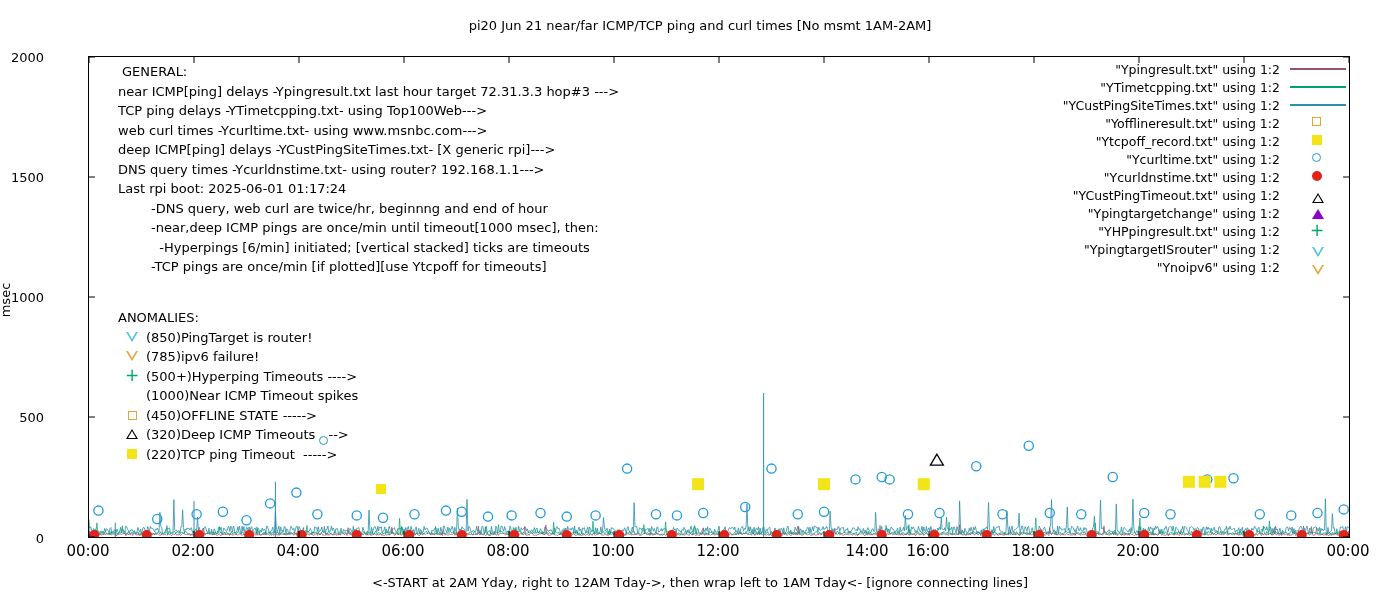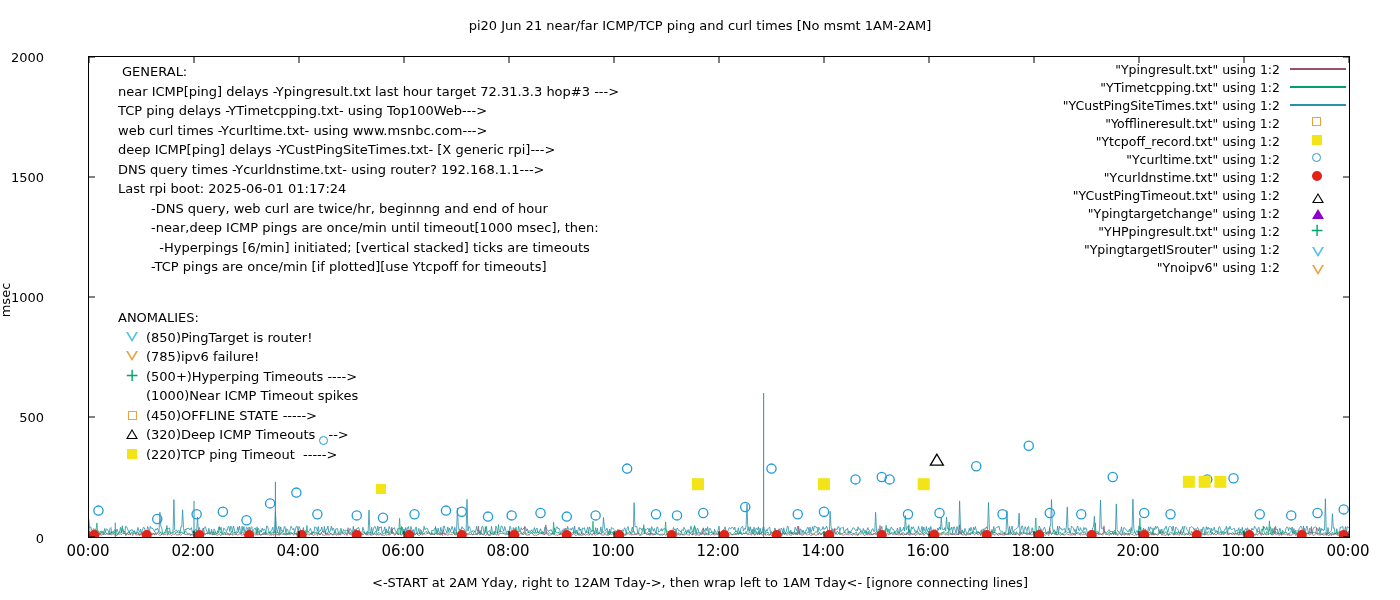--- a/index.html
+++ b/index.html
@@ -92,21 +92,21 @@
 <div class="ytick" style="top:177px">1500</div>
 <div class="ytick" style="top:57px">2000</div>
 
 <div class="xtick" style="left:53px">00:00</div>
 <div class="xtick" style="left:158px">02:00</div>
 <div class="xtick" style="left:263px">04:00</div>
 <div class="xtick" style="left:368px">06:00</div>
 <div class="xtick" style="left:473px">08:00</div>
 <div class="xtick" style="left:578px">10:00</div>
 <div class="xtick" style="left:683px">12:00</div>
-<div class="xtick" style="left:788px">14:00</div>
+<div class="xtick" style="left:832px">14:00</div>
 <div class="xtick" style="left:893px">16:00</div>
 <div class="xtick" style="left:998px">18:00</div>
 <div class="xtick" style="left:1103px">20:00</div>
 <div class="xtick" style="left:1208px">10:00</div>
 <div class="xtick" style="left:1313px">00:00</div>
 
 <div id="plot">
   <svg id="plotsvg" width="1260" height="480" viewBox="0 0 1260 480">
       <path d="M0.0 470.7 L0.9 470.2 L1.8 469.9 L2.6 473.1 L3.5 474.6 L4.4 471.6 L5.3 472.7 L6.1 471.8 L7.0 474.6 L7.9 473.4 L8.8 474.7 L9.6 473.8 L10.5 477.0 L11.4 474.3 L12.3 474.2 L13.1 474.3 L14.0 475.2 L14.9 475.2 L15.7 471.4 L16.6 474.9 L17.5 471.8 L18.4 472.5 L19.3 474.1 L20.1 476.5 L21.0 471.4 L21.9 470.5 L22.8 477.0 L23.6 475.5 L24.5 476.4 L25.4 472.8 L26.3 472.8 L27.1 475.8 L28.0 472.0 L28.9 474.8 L29.8 476.6 L30.6 475.0 L31.5 470.3 L32.4 475.5 L33.3 471.6 L34.1 472.4 L35.0 476.9 L35.9 475.6 L36.7 469.2 L37.6 469.8 L38.5 471.9 L39.4 473.9 L40.3 476.0 L41.1 473.2 L42.0 473.8 L42.9 472.4 L43.8 474.3 L44.6 474.1 L45.5 473.8 L46.4 476.4 L47.3 476.8 L48.1 474.1 L49.0 470.4 L49.9 473.9 L50.8 475.3 L51.6 472.0 L52.5 476.8 L53.4 473.2 L54.3 470.5 L55.1 470.5 L56.0 473.0 L56.9 475.3 L57.8 475.2 L58.6 469.5 L59.5 471.4 L60.4 475.3 L61.3 469.3 L62.1 471.0 L63.0 471.5 L63.9 471.4 L64.8 473.5 L65.6 474.9 L66.5 471.9 L67.4 472.9 L68.3 471.1 L69.1 472.9 L70.0 475.4 L70.9 455.3 L71.8 469.2 L72.6 470.2 L73.5 475.4 L74.4 476.3 L75.3 475.4 L76.1 475.0 L77.0 471.9 L77.9 471.2 L78.8 471.7 L79.6 471.9 L80.5 470.8 L81.4 476.6 L82.3 476.5 L83.1 476.1 L84.0 476.0 L84.9 442.6 L85.7 472.8 L86.6 473.5 L87.5 473.0 L88.4 474.8 L89.3 473.9 L90.1 473.4 L91.0 476.6 L91.9 469.7 L92.8 469.8 L93.6 452.8 L94.5 470.6 L95.4 476.6 L96.2 472.1 L97.1 473.1 L98.0 471.1 L98.9 471.9 L99.8 471.0 L100.6 472.8 L101.5 472.4 L102.4 470.7 L103.3 474.9 L104.1 475.4 L105.0 473.2 L105.9 473.7 L106.7 472.3 L107.6 474.8 L108.5 460.0 L109.4 473.3 L110.3 470.4 L111.1 473.7 L112.0 475.3 L112.9 476.2 L113.8 471.4 L114.6 471.9 L115.5 470.4 L116.4 469.7 L117.3 472.8 L118.1 474.9 L119.0 476.4 L119.9 471.3 L120.7 476.6 L121.6 476.6 L122.5 472.2 L123.4 475.7 L124.3 476.1 L125.1 471.9 L126.0 473.7 L126.9 476.5 L127.7 476.6 L128.6 477.0 L129.5 471.1 L130.4 469.5 L131.3 472.6 L132.1 470.3 L133.0 476.5 L133.9 475.4 L134.8 470.9 L135.6 471.8 L136.5 473.4 L137.4 473.2 L138.3 473.2 L139.1 469.7 L140.0 469.6 L140.9 474.6 L141.8 469.1 L142.6 470.3 L143.5 475.1 L144.4 469.0 L145.3 471.6 L146.1 476.1 L147.0 474.9 L147.9 475.1 L148.8 469.7 L149.6 473.7 L150.5 469.2 L151.4 474.5 L152.3 477.0 L153.1 469.2 L154.0 474.3 L154.9 469.6 L155.8 475.5 L156.6 474.5 L157.5 470.1 L158.4 470.9 L159.3 474.4 L160.1 469.9 L161.0 475.9 L161.9 470.6 L162.8 469.6 L163.6 475.7 L164.5 473.1 L165.4 471.3 L166.3 471.0 L167.1 474.7 L168.0 476.5 L168.9 471.2 L169.8 472.0 L170.6 476.6 L171.5 473.2 L172.4 475.1 L173.2 471.0 L174.1 473.7 L175.0 472.0 L175.9 472.5 L176.8 476.5 L177.6 469.0 L178.5 469.4 L179.4 472.3 L180.3 476.7 L181.1 475.6 L182.0 474.2 L182.9 472.6 L183.8 470.1 L184.6 476.1 L185.5 475.3 L186.4 454.7 L187.3 469.2 L188.1 475.4 L189.0 472.2 L189.9 469.2 L190.8 476.5 L191.6 469.9 L192.5 473.8 L193.4 473.4 L194.3 474.9 L195.1 470.1 L196.0 469.4 L196.9 476.1 L197.8 471.7 L198.6 472.5 L199.5 476.1 L200.4 477.0 L201.3 471.6 L202.1 469.2 L203.0 471.3 L203.9 472.8 L204.8 471.3 L205.6 476.2 L206.5 471.9 L207.4 469.3 L208.3 469.4 L209.1 474.9 L210.0 469.5 L210.9 471.5 L211.7 473.6 L212.6 475.0 L213.5 474.1 L214.4 470.5 L215.2 476.9 L216.1 473.6 L217.0 474.1 L217.9 475.3 L218.8 474.7 L219.6 474.4 L220.5 473.5 L221.4 471.3 L222.3 474.2 L223.1 476.9 L224.0 474.5 L224.9 476.2 L225.8 469.7 L226.6 470.6 L227.5 470.7 L228.4 474.4 L229.3 469.6 L230.1 474.9 L231.0 473.5 L231.9 473.2 L232.8 470.0 L233.6 474.7 L234.5 475.5 L235.4 469.5 L236.3 477.0 L237.1 472.2 L238.0 472.6 L238.9 469.0 L239.8 474.4 L240.6 475.6 L241.5 473.0 L242.4 469.2 L243.3 473.5 L244.1 470.9 L245.0 472.7 L245.9 476.5 L246.8 471.8 L247.6 471.7 L248.5 471.6 L249.4 476.6 L250.2 475.8 L251.1 474.2 L252.0 471.2 L252.9 474.9 L253.7 475.5 L254.6 472.4 L255.5 474.2 L256.4 473.1 L257.3 473.6 L258.1 473.0 L259.0 473.9 L259.9 475.4 L260.8 471.6 L261.6 471.8 L262.5 474.5 L263.4 476.0 L264.3 469.3 L265.1 474.9 L266.0 472.0 L266.9 474.8 L267.8 471.5 L268.6 471.5 L269.5 470.2 L270.4 473.0 L271.3 477.1 L272.1 476.3 L273.0 475.2 L273.9 470.2 L274.8 473.3 L275.6 475.9 L276.5 476.2 L277.4 477.1 L278.3 474.1 L279.1 476.3 L280.0 453.1 L280.9 473.9 L281.8 476.2 L282.6 470.4 L283.5 476.4 L284.4 471.9 L285.3 469.9 L286.1 469.5 L287.0 472.1 L287.9 474.5 L288.8 469.1 L289.6 473.9 L290.5 469.9 L291.4 470.9 L292.3 469.7 L293.1 476.0 L294.0 474.2 L294.9 473.5 L295.8 469.9 L296.6 475.9 L297.5 471.9 L298.4 476.1 L299.3 474.3 L300.1 469.5 L301.0 471.6 L301.9 472.5 L302.8 476.7 L303.6 471.8 L304.5 471.8 L305.4 470.6 L306.3 473.7 L307.1 474.4 L308.0 475.4 L308.9 471.3 L309.8 471.8 L310.6 471.1 L311.5 472.0 L312.4 472.7 L313.3 470.3 L314.1 476.4 L315.0 472.0 L315.9 474.8 L316.8 470.5 L317.6 475.1 L318.5 471.1 L319.4 469.5 L320.3 473.9 L321.1 476.2 L322.0 469.4 L322.9 472.5 L323.8 474.4 L324.6 472.7 L325.5 476.7 L326.4 470.9 L327.3 469.9 L328.1 476.8 L329.0 474.5 L329.9 471.4 L330.8 476.9 L331.6 472.6 L332.5 473.6 L333.4 475.5 L334.3 474.7 L335.1 469.3 L336.0 472.9 L336.9 471.5 L337.8 471.0 L338.6 471.9 L339.5 474.9 L340.4 475.2 L341.3 475.9 L342.1 476.7 L343.0 473.1 L343.9 474.2 L344.7 472.9 L345.6 471.9 L346.5 470.5 L347.4 472.6 L348.3 476.2 L349.1 471.2 L350.0 475.1 L350.9 476.6 L351.8 470.3 L352.6 474.4 L353.5 476.7 L354.4 469.2 L355.3 469.0 L356.1 472.6 L357.0 473.4 L357.9 475.7 L358.8 470.0 L359.6 474.7 L360.5 471.0 L361.4 474.4 L362.3 472.0 L363.1 469.4 L364.0 472.1 L364.9 476.1 L365.8 470.4 L366.6 473.8 L367.5 476.0 L368.4 451.1 L369.3 469.2 L370.1 473.5 L371.0 471.8 L371.9 475.6 L372.8 469.8 L373.6 470.4 L374.5 472.1 L375.4 472.2 L376.3 475.4 L377.1 475.3 L378.0 442.4 L378.9 474.0 L379.8 469.3 L380.6 470.0 L381.5 472.7 L382.4 475.0 L383.2 475.0 L384.1 473.3 L385.0 474.4 L385.9 474.0 L386.7 474.7 L387.6 469.3 L388.5 473.9 L389.4 472.7 L390.3 476.3 L391.1 473.4 L392.0 476.7 L392.9 469.6 L393.8 469.4 L394.6 474.1 L395.5 476.9 L396.4 469.7 L397.3 475.6 L398.1 476.6 L399.0 474.7 L399.9 474.1 L400.8 473.5 L401.6 476.8 L402.5 469.3 L403.4 475.7 L404.3 476.4 L405.1 474.3 L406.0 476.7 L406.9 469.2 L407.8 471.5 L408.6 476.2 L409.5 475.2 L410.4 474.4 L411.3 474.9 L412.1 469.1 L413.0 469.2 L413.9 471.8 L414.8 474.3 L415.6 469.6 L416.5 471.8 L417.4 476.4 L418.3 475.0 L419.1 473.7 L420.0 476.5 L420.9 469.0 L421.7 470.3 L422.6 475.7 L423.5 475.4 L424.4 470.5 L425.2 473.0 L426.1 471.4 L427.0 476.8 L427.9 475.3 L428.7 475.6 L429.6 469.1 L430.5 473.6 L431.4 474.7 L432.2 470.7 L433.1 472.8 L434.0 472.3 L434.9 470.9 L435.8 470.7 L436.6 470.4 L437.5 473.8 L438.4 471.9 L439.3 476.0 L440.1 473.6 L441.0 474.6 L441.9 474.1 L442.8 472.7 L443.6 475.1 L444.5 473.5 L445.4 470.6 L446.3 474.4 L447.1 472.4 L448.0 471.0 L448.9 476.0 L449.8 475.6 L450.6 474.2 L451.5 471.7 L452.4 474.3 L453.3 477.0 L454.1 475.1 L455.0 475.8 L455.9 469.9 L456.8 470.0 L457.6 472.0 L458.5 473.4 L459.4 474.6 L460.3 473.1 L461.1 473.9 L462.0 472.5 L462.9 474.1 L463.8 476.5 L464.6 476.5 L465.5 470.9 L466.4 474.5 L467.3 470.2 L468.1 469.6 L469.0 471.9 L469.9 471.1 L470.8 473.5 L471.6 476.5 L472.5 476.0 L473.4 472.8 L474.3 475.4 L475.1 471.5 L476.0 475.1 L476.9 471.0 L477.8 475.2 L478.6 469.4 L479.5 472.3 L480.4 472.4 L481.2 471.5 L482.1 473.3 L483.0 471.0 L483.9 470.8 L484.7 476.3 L485.6 469.0 L486.5 476.1 L487.4 473.1 L488.3 476.7 L489.1 472.8 L490.0 470.0 L490.9 473.7 L491.8 472.0 L492.6 476.9 L493.5 471.0 L494.4 471.8 L495.3 470.6 L496.1 474.0 L497.0 475.6 L497.9 472.7 L498.8 470.2 L499.6 476.2 L500.5 469.9 L501.4 472.0 L502.2 473.8 L503.1 473.7 L504.0 473.1 L504.9 474.0 L505.7 476.5 L506.6 470.7 L507.5 476.3 L508.4 471.2 L509.2 477.0 L510.1 476.0 L511.0 475.2 L511.9 469.9 L512.8 475.9 L513.6 473.0 L514.5 460.5 L515.4 469.9 L516.3 474.2 L517.1 473.1 L518.0 471.2 L518.9 474.6 L519.8 476.8 L520.6 472.2 L521.5 476.4 L522.4 470.6 L523.3 471.2 L524.1 471.2 L525.0 472.5 L525.9 473.5 L526.8 473.9 L527.6 475.2 L528.5 472.7 L529.4 473.0 L530.3 472.6 L531.1 474.3 L532.0 476.3 L532.9 473.2 L533.8 472.9 L534.6 474.2 L535.5 470.7 L536.4 472.3 L537.3 476.9 L538.1 471.6 L539.0 469.6 L539.9 473.7 L540.8 474.9 L541.6 476.6 L542.5 473.1 L543.4 470.0 L544.3 474.7 L545.1 445.7 L546.0 469.7 L546.9 469.7 L547.8 469.5 L548.6 475.6 L549.5 476.4 L550.4 470.9 L551.3 471.3 L552.1 471.4 L553.0 473.5 L553.9 471.1 L554.8 471.1 L555.6 477.0 L556.5 472.2 L557.4 472.6 L558.3 471.7 L559.1 471.2 L560.0 475.0 L560.9 471.3 L561.8 476.8 L562.6 469.6 L563.5 471.5 L564.4 474.2 L565.3 471.5 L566.1 474.2 L567.0 475.9 L567.9 470.2 L568.8 470.2 L569.6 475.0 L570.5 474.5 L571.4 473.8 L572.3 471.5 L573.1 474.3 L574.0 471.8 L574.9 472.4 L575.8 471.3 L576.6 472.1 L577.5 474.8 L578.4 474.0 L579.3 475.2 L580.1 474.1 L581.0 476.5 L581.9 475.8 L582.8 475.3 L583.6 473.8 L584.5 470.4 L585.4 472.9 L586.3 471.9 L587.1 476.2 L588.0 471.1 L588.9 471.9 L589.7 473.6 L590.6 473.6 L591.5 475.0 L592.4 473.2 L593.3 472.5 L594.1 473.7 L595.0 470.3 L595.9 472.4 L596.8 473.0 L597.6 477.1 L598.5 473.2 L599.4 472.7 L600.3 476.5 L601.1 473.0 L602.0 469.1 L602.9 472.9 L603.8 475.0 L604.6 472.0 L605.5 469.3 L606.4 470.9 L607.3 476.7 L608.1 471.5 L609.0 471.6 L609.9 475.7 L610.8 475.8 L611.6 476.1 L612.5 474.8 L613.4 472.4 L614.3 471.4 L615.1 473.1 L616.0 474.6 L616.9 471.1 L617.8 473.8 L618.6 469.8 L619.5 476.7 L620.4 471.6 L621.3 471.4 L622.1 473.5 L623.0 475.6 L623.9 474.5 L624.8 477.1 L625.6 472.2 L626.5 474.9 L627.4 475.5 L628.3 474.1 L629.1 473.4 L630.0 469.1 L630.9 477.1 L631.8 475.1 L632.6 476.9 L633.5 473.9 L634.4 472.7 L635.3 472.5 L636.1 469.8 L637.0 474.8 L637.9 476.0 L638.8 474.3 L639.6 472.2 L640.5 470.5 L641.4 471.9 L642.3 471.4 L643.1 470.0 L644.0 470.7 L644.9 472.6 L645.8 470.0 L646.6 475.0 L647.5 473.7 L648.4 476.1 L649.3 470.8 L650.1 474.2 L651.0 476.1 L651.9 471.2 L652.8 470.0 L653.6 469.1 L654.5 474.2 L655.4 471.5 L656.3 472.3 L657.1 469.0 L658.0 446.8 L658.9 474.5 L659.8 469.8 L660.6 474.0 L661.5 469.8 L662.4 475.6 L663.3 472.2 L664.1 476.7 L665.0 470.2 L665.9 475.8 L666.8 471.7 L667.6 471.4 L668.5 473.0 L669.4 469.8 L670.3 476.6 L671.1 471.1 L672.0 476.1 L672.9 476.3 L673.8 470.5 L674.6 469.5 L675.5 473.4 L676.4 475.6 L677.3 472.5 L678.1 474.3 L679.0 471.7 L679.9 470.7 L680.8 470.4 L681.6 476.6 L682.5 474.6 L683.4 476.8 L684.3 475.7 L685.1 474.1 L686.0 471.0 L686.9 474.6 L687.7 474.0 L688.6 475.3 L689.5 472.2 L690.4 471.9 L691.2 476.7 L692.1 471.1 L693.0 471.9 L693.9 476.9 L694.7 470.8 L695.6 474.9 L696.5 476.7 L697.4 474.0 L698.3 469.5 L699.1 469.4 L700.0 475.6 L700.9 476.2 L701.8 473.0 L702.6 477.0 L703.5 475.1 L704.4 475.5 L705.3 475.5 L706.1 470.2 L707.0 472.0 L707.9 474.1 L708.8 469.3 L709.6 471.4 L710.5 476.7 L711.4 471.8 L712.3 473.2 L713.1 475.8 L714.0 473.0 L714.9 475.9 L715.8 475.9 L716.6 473.4 L717.5 473.5 L718.4 470.5 L719.3 470.6 L720.1 475.8 L721.0 470.2 L721.9 475.5 L722.8 473.1 L723.6 469.7 L724.5 473.9 L725.4 469.0 L726.3 469.3 L727.1 470.5 L728.0 470.0 L728.9 475.2 L729.8 470.2 L730.6 472.5 L731.5 473.6 L732.4 472.2 L733.3 472.4 L734.1 469.6 L735.0 472.6 L735.9 471.2 L736.8 471.3 L737.6 469.1 L738.5 472.0 L739.4 475.5 L740.3 477.0 L741.1 454.2 L742.0 469.3 L742.9 475.6 L743.8 471.7 L744.6 474.3 L745.5 474.5 L746.4 471.9 L747.3 472.2 L748.1 472.7 L749.0 469.6 L749.9 469.8 L750.8 474.3 L751.6 471.2 L752.5 470.9 L753.4 470.8 L754.3 470.2 L755.1 474.8 L756.0 474.6 L756.9 472.4 L757.8 473.0 L758.6 471.2 L759.5 476.4 L760.4 474.3 L761.3 476.2 L762.1 473.6 L763.0 473.2 L763.9 470.7 L764.7 470.9 L765.6 472.0 L766.5 473.4 L767.4 472.4 L768.2 473.9 L769.1 469.8 L770.0 472.7 L770.9 471.7 L771.7 475.1 L772.6 473.6 L773.5 475.4 L774.4 471.4 L775.3 474.6 L776.1 473.2 L777.0 476.3 L777.9 473.5 L778.8 470.6 L779.6 473.0 L780.5 473.3 L781.4 476.0 L782.3 474.9 L783.1 472.0 L784.0 471.7 L784.9 474.6 L785.8 474.1 L786.6 455.3 L787.5 473.9 L788.4 476.6 L789.3 471.8 L790.1 472.7 L791.0 476.6 L791.9 472.2 L792.8 469.4 L793.6 475.4 L794.5 475.7 L795.4 473.3 L796.3 473.2 L797.1 471.7 L798.0 470.9 L798.9 475.1 L799.8 471.9 L800.6 476.0 L801.5 471.3 L802.4 470.0 L803.3 472.1 L804.1 472.0 L805.0 473.6 L805.9 476.4 L806.8 474.0 L807.6 474.0 L808.5 471.0 L809.4 475.0 L810.3 476.7 L811.1 470.1 L812.0 474.7 L812.9 473.1 L813.8 473.1 L814.6 470.1 L815.5 474.0 L816.4 458.5 L817.3 472.9 L818.1 470.5 L819.0 469.2 L819.9 476.2 L820.8 472.5 L821.6 476.5 L822.5 469.9 L823.4 471.9 L824.3 469.8 L825.1 471.5 L826.0 474.6 L826.9 473.7 L827.8 475.7 L828.6 473.6 L829.5 469.4 L830.4 472.7 L831.3 474.9 L832.1 473.4 L833.0 469.3 L833.9 474.9 L834.8 470.0 L835.6 473.6 L836.5 474.6 L837.4 469.6 L838.3 474.7 L839.1 472.4 L840.0 470.7 L840.9 474.5 L841.8 469.4 L842.6 473.9 L843.5 473.7 L844.4 472.2 L845.3 473.0 L846.1 472.3 L847.0 473.1 L847.9 476.4 L848.8 471.0 L849.6 473.2 L850.5 470.0 L851.4 472.6 L852.3 460.6 L853.1 472.1 L854.0 472.2 L854.9 473.1 L855.8 470.7 L856.6 473.9 L857.5 460.2 L858.4 471.7 L859.3 471.2 L860.1 473.3 L861.0 471.8 L861.9 472.5 L862.8 470.0 L863.6 476.0 L864.5 470.2 L865.4 470.0 L866.3 473.4 L867.1 476.1 L868.0 469.5 L868.9 472.6 L869.8 476.6 L870.6 443.9 L871.5 469.1 L872.4 476.8 L873.3 472.9 L874.1 475.5 L875.0 476.7 L875.9 471.4 L876.8 473.8 L877.6 476.9 L878.5 475.6 L879.4 475.4 L880.3 471.3 L881.1 474.3 L882.0 470.2 L882.9 473.0 L883.7 476.5 L884.6 470.3 L885.5 472.8 L886.4 469.5 L887.2 473.1 L888.1 476.8 L889.0 474.7 L889.9 476.3 L890.7 475.6 L891.6 474.5 L892.5 472.7 L893.4 477.1 L894.3 471.8 L895.1 476.3 L896.0 470.9 L896.9 471.3 L897.8 469.8 L898.6 472.6 L899.5 445.5 L900.4 471.2 L901.3 476.8 L902.1 476.4 L903.0 472.4 L903.9 476.8 L904.8 469.5 L905.6 475.8 L906.5 471.5 L907.4 470.5 L908.3 470.0 L909.1 470.4 L910.0 469.1 L910.9 473.6 L911.8 474.3 L912.6 474.2 L913.5 474.5 L914.4 476.6 L915.3 477.1 L916.1 475.4 L917.0 475.6 L917.9 453.7 L918.8 469.5 L919.6 477.1 L920.5 469.5 L921.4 475.8 L922.2 472.3 L923.1 469.0 L924.0 475.7 L924.9 473.9 L925.7 472.6 L926.6 472.3 L927.5 471.4 L928.4 470.6 L929.2 470.2 L930.1 456.2 L931.0 476.1 L931.9 472.9 L932.7 469.1 L933.6 469.2 L934.5 476.1 L935.4 472.6 L936.2 469.6 L937.1 472.1 L938.0 473.9 L938.9 470.0 L939.7 469.3 L940.6 477.0 L941.5 476.5 L942.4 473.6 L943.2 470.7 L944.1 474.8 L945.0 476.5 L945.9 475.1 L946.8 476.7 L947.6 473.7 L948.5 476.4 L949.4 472.8 L950.3 469.0 L951.1 471.5 L952.0 471.9 L952.9 474.7 L953.8 473.5 L954.6 471.4 L955.5 470.2 L956.4 473.0 L957.3 477.1 L958.1 475.4 L959.0 474.4 L959.9 477.0 L960.8 469.3 L961.6 469.3 L962.5 442.5 L963.4 469.4 L964.3 474.7 L965.1 472.6 L966.0 475.3 L966.9 474.8 L967.8 476.1 L968.6 469.1 L969.5 476.6 L970.4 469.3 L971.3 471.5 L972.1 471.3 L973.0 473.3 L973.9 472.2 L974.8 472.0 L975.6 471.5 L976.5 475.0 L977.4 469.0 L978.3 449.9 L979.1 473.3 L980.0 471.2 L980.9 476.4 L981.8 473.0 L982.6 469.2 L983.5 470.3 L984.4 470.9 L985.3 474.4 L986.1 472.4 L987.0 476.3 L987.9 470.8 L988.8 469.1 L989.6 473.1 L990.5 474.0 L991.4 470.6 L992.3 473.1 L993.1 473.8 L994.0 473.9 L994.9 470.5 L995.8 472.7 L996.6 470.8 L997.5 471.6 L998.4 476.7 L999.3 476.2 L1000.1 475.5 L1001.0 474.5 L1001.9 474.0 L1002.8 476.5 L1003.6 470.8 L1004.5 470.1 L1005.4 459.2 L1006.3 475.8 L1007.1 474.8 L1008.0 474.9 L1008.9 474.7 L1009.8 476.7 L1010.6 471.3 L1011.5 443.0 L1012.4 471.5 L1013.3 471.6 L1014.1 470.5 L1015.0 473.4 L1015.9 475.1 L1016.8 476.0 L1017.6 475.7 L1018.5 474.9 L1019.4 473.3 L1020.3 472.6 L1021.1 474.4 L1022.0 474.9 L1022.9 474.1 L1023.8 475.3 L1024.6 474.6 L1025.5 473.2 L1026.4 476.2 L1027.3 446.9 L1028.1 472.6 L1029.0 474.9 L1029.9 474.5 L1030.8 475.2 L1031.6 475.1 L1032.5 469.9 L1033.4 476.5 L1034.3 472.7 L1035.1 470.4 L1036.0 471.7 L1036.9 472.5 L1037.8 473.3 L1038.6 474.9 L1039.5 475.0 L1040.4 472.2 L1041.3 475.0 L1042.1 470.5 L1043.0 474.3 L1043.9 442.1 L1044.8 471.2 L1045.6 475.0 L1046.5 476.7 L1047.4 474.1 L1048.3 473.6 L1049.1 476.1 L1050.0 469.1 L1050.9 472.6 L1051.8 470.3 L1052.6 477.0 L1053.5 476.0 L1054.4 471.2 L1055.3 475.4 L1056.1 471.8 L1057.0 473.6 L1057.9 475.4 L1058.8 474.0 L1059.6 469.9 L1060.5 473.8 L1061.4 469.8 L1062.3 471.4 L1063.1 471.0 L1064.0 477.0 L1064.9 470.8 L1065.8 472.9 L1066.6 469.3 L1067.5 471.5 L1068.4 469.3 L1069.3 471.2 L1070.1 476.2 L1071.0 472.5 L1071.9 476.0 L1072.8 472.0 L1073.6 476.7 L1074.5 475.6 L1075.4 471.3 L1076.3 471.5 L1077.1 469.2 L1078.0 472.8 L1078.9 475.0 L1079.8 470.5 L1080.6 469.6 L1081.5 469.7 L1082.4 470.1 L1083.3 474.3 L1084.1 469.0 L1085.0 473.7 L1085.9 476.5 L1086.8 470.1 L1087.6 471.2 L1088.5 471.9 L1089.4 473.5 L1090.3 476.9 L1091.1 476.9 L1092.0 472.5 L1092.9 472.5 L1093.8 469.3 L1094.6 475.3 L1095.5 469.6 L1096.4 469.6 L1097.2 470.5 L1098.1 472.9 L1099.0 473.9 L1099.9 476.9 L1100.7 470.4 L1101.6 470.3 L1102.5 469.7 L1103.4 470.0 L1104.3 471.0 L1105.1 473.1 L1106.0 471.4 L1106.9 477.0 L1107.8 471.9 L1108.6 470.4 L1109.5 471.6 L1110.4 474.4 L1111.3 477.1 L1112.1 472.1 L1113.0 475.4 L1113.9 470.5 L1114.8 470.1 L1115.6 476.8 L1116.5 474.8 L1117.4 469.6 L1118.3 472.7 L1119.1 470.2 L1120.0 472.4 L1120.9 471.3 L1121.8 475.8 L1122.6 471.3 L1123.5 473.8 L1124.4 472.8 L1125.3 470.1 L1126.1 474.6 L1127.0 473.3 L1127.9 474.7 L1128.8 476.9 L1129.6 470.7 L1130.5 469.5 L1131.4 471.8 L1132.3 474.5 L1133.1 475.9 L1134.0 474.9 L1134.9 474.7 L1135.8 472.3 L1136.6 472.2 L1137.5 469.2 L1138.4 476.7 L1139.3 470.7 L1140.1 472.3 L1141.0 469.3 L1141.9 472.2 L1142.8 472.4 L1143.6 472.3 L1144.5 471.6 L1145.4 471.3 L1146.3 475.6 L1147.1 473.4 L1148.0 473.8 L1148.9 473.7 L1149.8 470.7 L1150.6 475.9 L1151.5 472.3 L1152.4 473.6 L1153.3 470.3 L1154.1 474.9 L1155.0 473.4 L1155.9 473.5 L1156.8 471.4 L1157.6 473.5 L1158.5 470.7 L1159.4 473.1 L1160.3 472.6 L1161.1 475.4 L1162.0 474.4 L1162.9 471.2 L1163.8 473.0 L1164.6 472.7 L1165.5 469.1 L1166.4 470.8 L1167.3 472.0 L1168.1 475.2 L1169.0 471.3 L1169.9 470.2 L1170.8 475.5 L1171.6 476.7 L1172.5 472.3 L1173.4 472.9 L1174.3 472.6 L1175.1 469.8 L1176.0 471.3 L1176.9 473.1 L1177.8 469.7 L1178.6 473.1 L1179.5 474.6 L1180.4 473.4 L1181.3 469.9 L1182.1 471.4 L1183.0 476.5 L1183.9 471.4 L1184.8 475.8 L1185.6 477.0 L1186.5 469.1 L1187.4 473.0 L1188.3 472.0 L1189.1 477.1 L1190.0 474.7 L1190.9 471.2 L1191.8 474.8 L1192.6 476.8 L1193.5 473.4 L1194.4 476.7 L1195.3 476.5 L1196.1 475.6 L1197.0 471.3 L1197.9 470.0 L1198.8 470.2 L1199.6 473.8 L1200.5 470.6 L1201.4 471.0 L1202.3 473.5 L1203.1 470.0 L1204.0 476.3 L1204.9 471.6 L1205.8 477.0 L1206.6 473.3 L1207.5 474.4 L1208.4 473.5 L1209.3 474.8 L1210.1 471.8 L1211.0 470.3 L1211.9 469.0 L1212.8 470.7 L1213.6 474.4 L1214.5 474.8 L1215.4 471.4 L1216.3 476.5 L1217.1 471.3 L1218.0 469.0 L1218.9 473.6 L1219.8 476.8 L1220.6 471.0 L1221.5 472.0 L1222.4 473.0 L1223.3 477.1 L1224.1 472.3 L1225.0 470.3 L1225.9 470.2 L1226.8 469.9 L1227.6 470.9 L1228.5 471.7 L1229.4 474.1 L1230.3 470.3 L1231.1 475.2 L1232.0 471.2 L1232.9 473.5 L1233.8 471.9 L1234.6 473.8 L1235.5 472.9 L1236.4 441.7 L1237.3 476.9 L1238.1 477.0 L1239.0 470.5 L1239.9 476.5 L1240.8 475.0 L1241.6 474.7 L1242.5 473.6 L1243.4 456.7 L1244.3 471.2 L1245.1 470.5 L1246.0 476.0 L1246.9 477.0 L1247.8 471.7 L1248.6 476.9 L1249.5 477.1 L1250.4 476.1 L1251.3 470.1 L1252.1 470.3 L1253.0 470.0 L1253.9 469.5 L1254.7 476.2 L1255.6 473.9 L1256.5 469.6 L1257.4 475.3 L1258.2 469.6 L1259.1 470.3 L1260.0 470.4 " fill="none" stroke="#2a8fa8" stroke-width="0.8"></path>
       <line x1="105" y1="480" x2="105" y2="444" stroke="#2a8fa8" stroke-width="1"></line>

